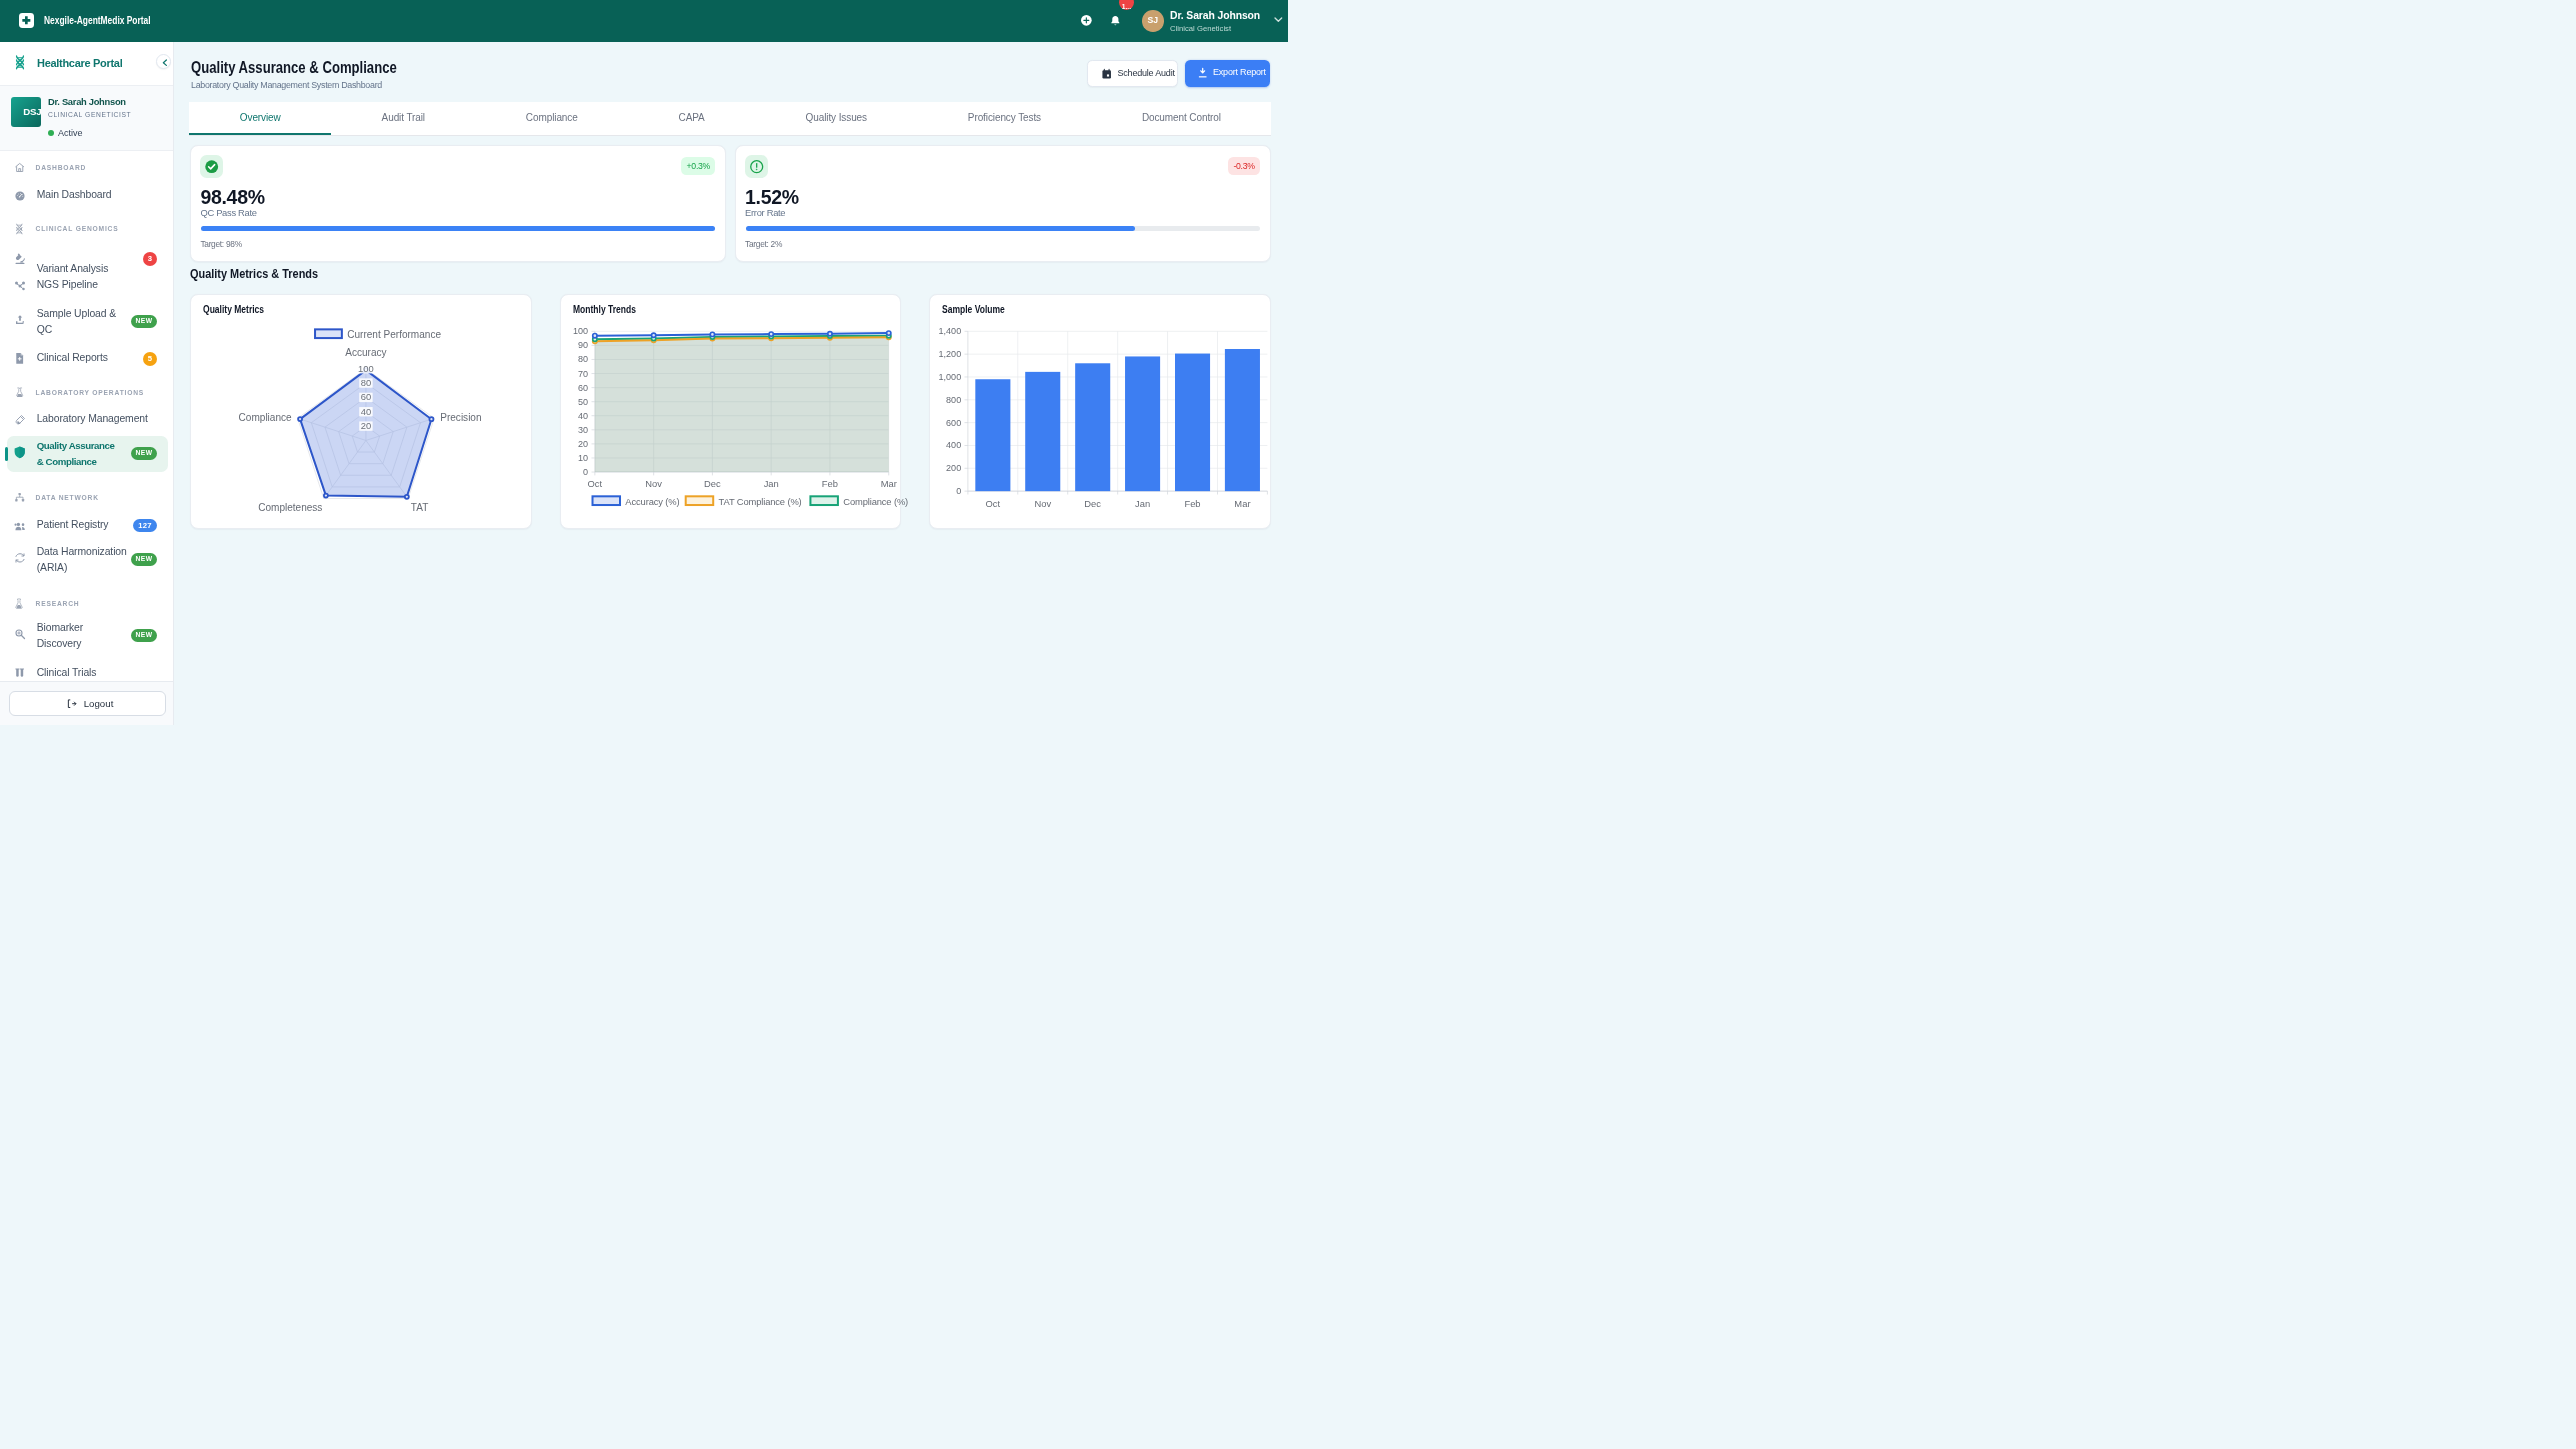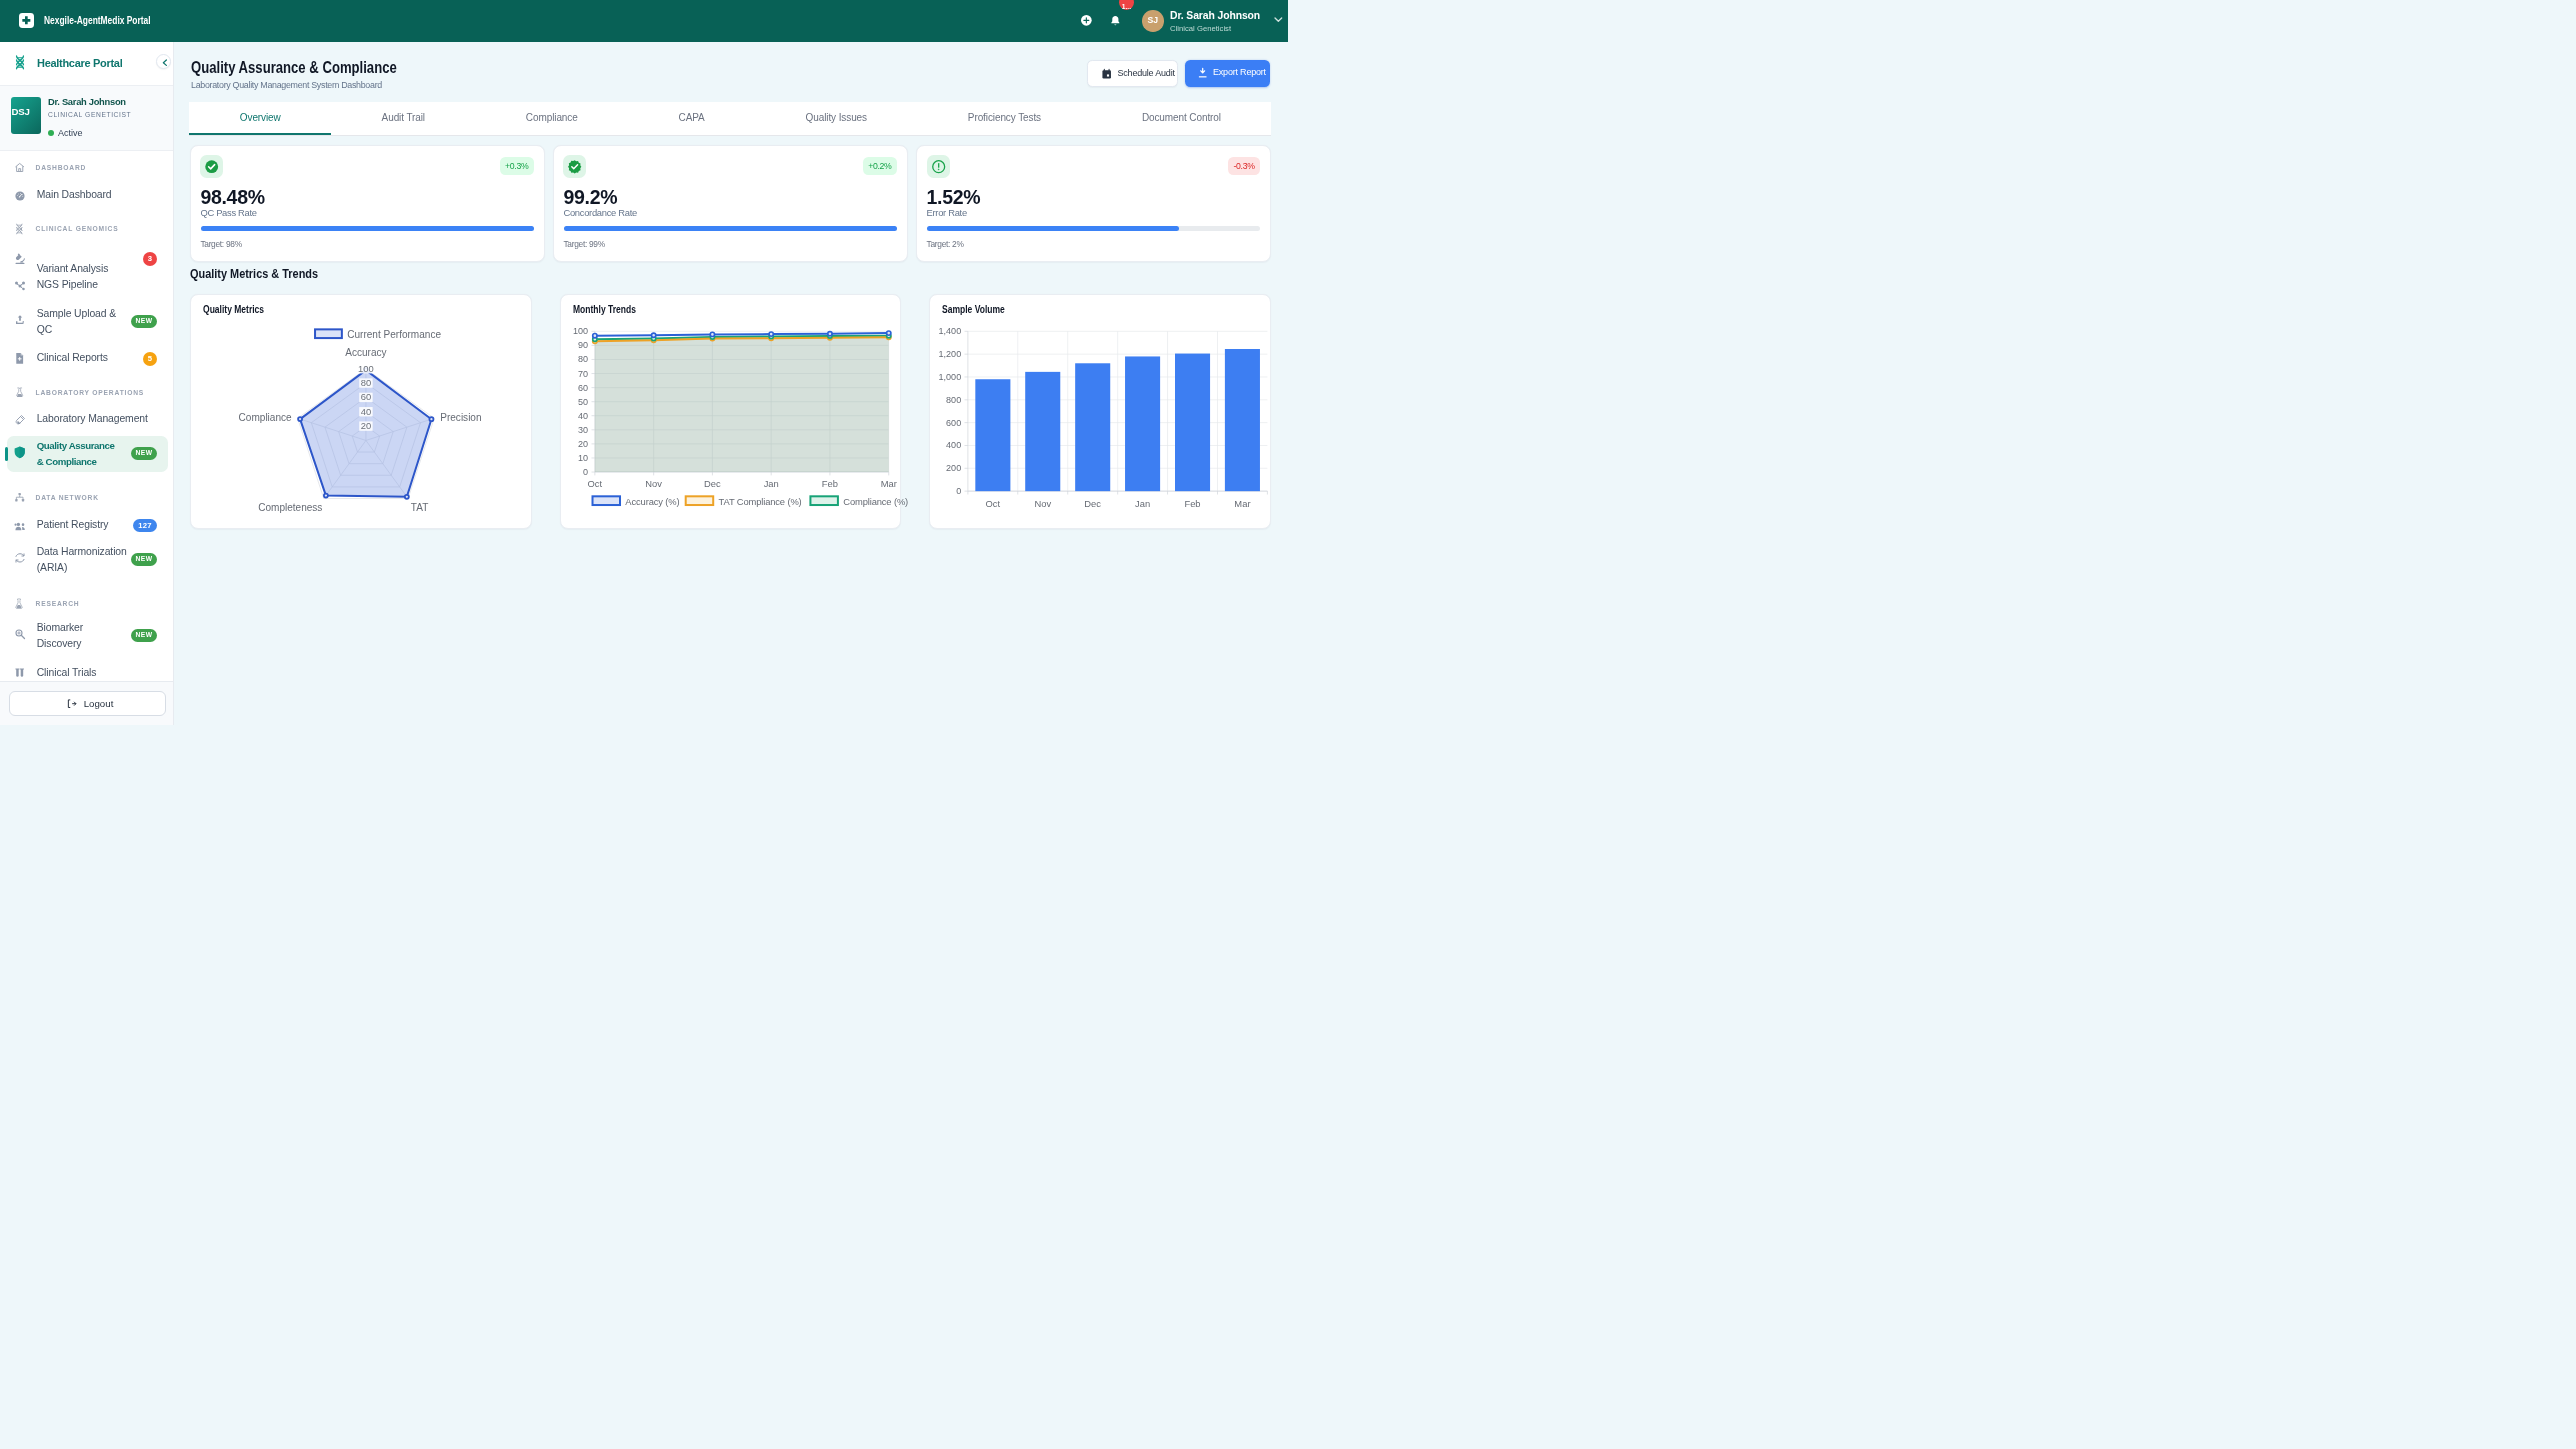--- a/index.html
+++ b/index.html
@@ -16,21 +16,21 @@
 .havatar { position:absolute; left:1142px; top:10px; width:21.5px; height:21.5px; border-radius:50%; background:#c9a06d; color:#fff; font-size:8.7px; font-weight:bold; text-align:center; line-height:21.5px; }
 .hname { position:absolute; left:1170px; top:10px; color:#fff; font-size:10.4px; font-weight:bold; letter-spacing:-0.1px; }
 .hrole { position:absolute; left:1170px; top:23.5px; color:#bedbd5; font-size:7.7px; }
 .hchev { position:absolute; left:1274px; top:17.4px; }
 
 .side { position:absolute; left:0; top:42px; width:174px; height:683px; background:#fff; border-right:0.7px solid #e7ebf0; z-index:5; }
 .sbrand { position:absolute; left:0; top:0; width:100%; height:44px; border-bottom:0.7px solid #eceff3; }
 .sbrand .txt { position:absolute; left:37px; top:14.8px; font-size:11px; font-weight:bold; color:#0f766e; letter-spacing:-0.3px; }
 .collapse { position:absolute; left:156px; top:12px; width:15.4px; height:15.4px; border-radius:50%; background:#fff; border:0.7px solid #e2e8f0; box-shadow:0 0.7px 1.3px rgba(0,0,0,.06); }
 .profile { position:absolute; left:0; top:44px; width:100%; height:65px; background:#f8fafc; border-bottom:0.7px solid #eceff3; }
-.pavatar { position:absolute; left:11.4px; top:10.7px; width:30px; height:37px; border-radius:3px; background:linear-gradient(135deg,#16a38f,#0b675c); color:#fff; font-size:9.7px; font-weight:bold; text-align:left; line-height:30px; letter-spacing:-0.2px; }
+.pavatar { position:absolute; left:11.4px; top:10.7px; width:30px; height:30px; border-radius:3px; background:linear-gradient(135deg,#16a38f,#0b675c); color:#fff; font-size:9.7px; font-weight:bold; text-align:right; line-height:30px; letter-spacing:-0.2px; }
 .pname { position:absolute; left:48px; top:10px; font-size:9.4px; font-weight:bold; color:#10544c; letter-spacing:-0.3px; }
 .prole { position:absolute; left:48px; top:25px; font-size:6.7px; color:#64748b; letter-spacing:0.6px; }
 .pactive { position:absolute; left:48px; top:42px; font-size:9px; color:#334155; }
 .pactive i { position:absolute; left:0px; top:2px; width:6px; height:6px; border-radius:50%; background:#2fae54; }
 .pactive span { margin-left:10px; }
 .nav { position:absolute; left:0; top:109px; width:100%; height:530px; }
 .sechead { position:absolute; left:14px; right:6.7px; height:12px; }
 .sechead svg { position:absolute; left:0; top:0; }
 .sechead span { position:absolute; left:21.5px; top:2px; font-size:6.7px; font-weight:bold; color:#9aa3b2; letter-spacing:0.8px; }
 .item { position:absolute; left:6.7px; width:161px; }
@@ -317,35 +317,20 @@
             <path d="M7.2 12.2l3.2 3.2 6.2-6.6" stroke="#fff" stroke-width="2.4" fill="none" stroke-linecap="round" stroke-linejoin="round"></path>
           </svg>
         </div>
       <div class="kbadge kb-g">+0.3%</div>
       <div class="knum">98.48%</div>
       <div class="klab">QC Pass Rate</div>
       <div class="kbar">
           <i style="width:100%"></i>
         </div>
       <div class="ktgt">Target: 98%</div>
-    </div>
-    <div class="kpi">
-      <div class="ktile">
-          <svg width="15.4" height="15.4" viewBox="0 0 24 24">
-            <path d="M12 1.8l2.4 1.7 2.9-.4 1.1 2.7 2.7 1.1-.4 2.9 1.7 2.4-1.7 2.4.4 2.9-2.7 1.1-1.1 2.7-2.9-.4-2.4 1.7-2.4-1.7-2.9.4-1.1-2.7-2.7-1.1.4-2.9L1.6 12l1.7-2.4-.4-2.9 2.7-1.1 1.1-2.7 2.9.4z" fill="#1b9c44"></path>
-            <path d="M7.5 12.2l3 3 6-6.3" stroke="#fff" stroke-width="2.3" fill="none" stroke-linecap="round" stroke-linejoin="round"></path>
-          </svg>
-        </div>
-      <div class="kbadge kb-g">+0.2%</div>
-      <div class="knum">99.2%</div>
-      <div class="klab">Concordance Rate</div>
-      <div class="kbar">
-          <i style="width:100%"></i>
-        </div>
-      <div class="ktgt">Target: 99%</div>
     </div>
     <div class="kpi">
       <div class="ktile">
           <svg width="15.4" height="15.4" viewBox="0 0 24 24" fill="none" stroke="#18a34a" stroke-width="2">
             <circle cx="12" cy="12" r="9.3"></circle>
             <path d="M12 7.2v5.6" stroke-linecap="round"></path>
             <circle cx="12" cy="16.3" r="0.6" fill="#18a34a" stroke-width="1.4"></circle>
           </svg>
         </div>
       <div class="kbadge kb-r">-0.3%</div>

